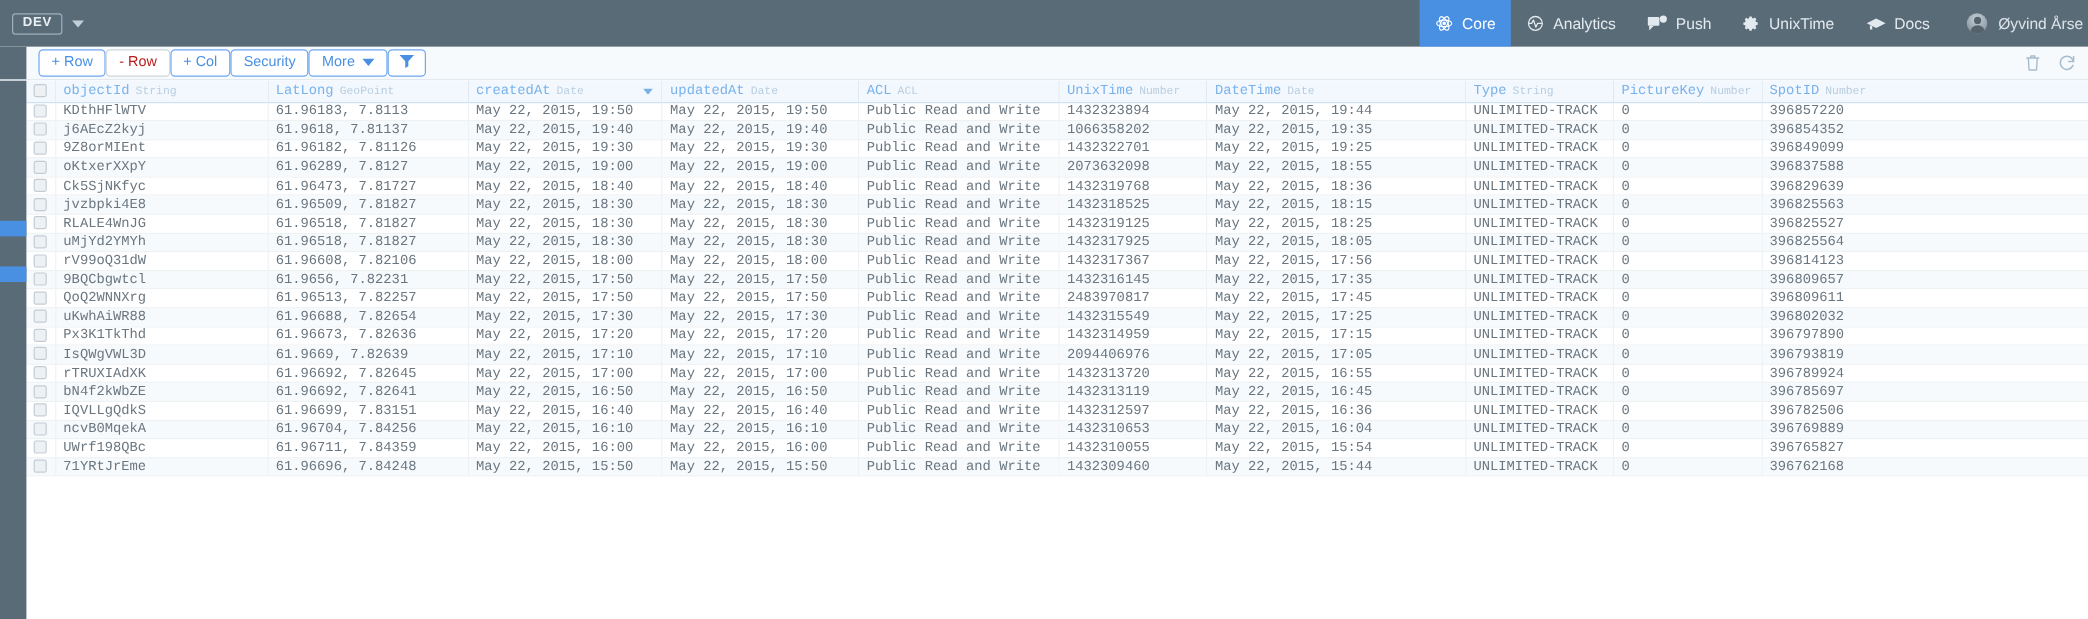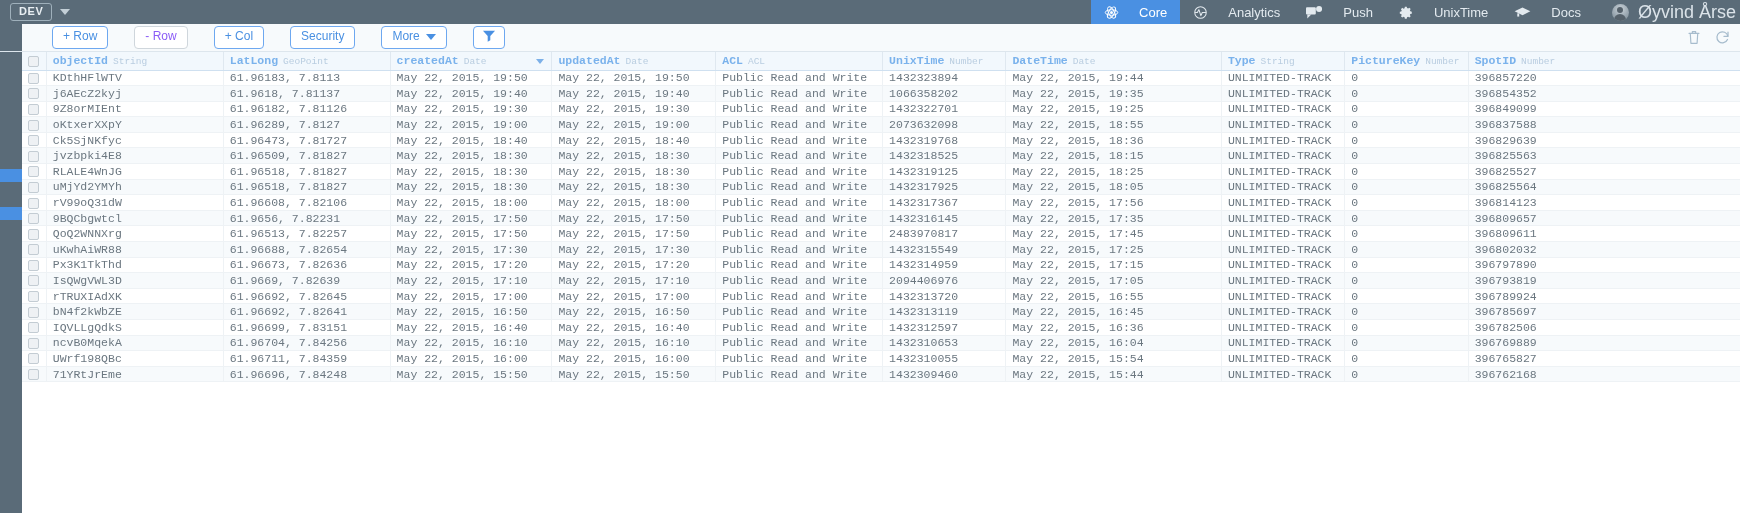--- a/index.html
+++ b/index.html
@@ -7,21 +7,21 @@
   html, body {
     width: 1740px; height: 516px;
     background: #ffffff;
     font-family: "Liberation Sans", sans-serif;
     overflow: hidden;
   }
 
   
   .topnav {
     position: relative;
-    height: 24px;
+    height: 39px;
     background: #5a6b78;
     display: flex;
     align-items: stretch;
     color: #d4dde3;
     font-size: 12px;
     user-select: none;
   }
   .env-wrap {
     display: flex; align-items: center;
     padding: 0 6px 0 10px;
@@ -40,33 +40,33 @@
   }
   .env-caret {
     width: 0; height: 0;
     border-left: 5px solid transparent;
     border-right: 5px solid transparent;
     border-top: 6px solid #c3cfd7;
   }
   .nav-spacer { flex: 1; }
   .nav-tabs { display: flex; align-items: stretch; }
   .nav-tab {
-    display: flex; align-items: center; gap: 20px;
+    display: flex; align-items: center; gap: 7px;
     padding: 0 13px;
     font-size: 13px;
     color: #e3eaef;
     cursor: pointer;
     white-space: nowrap;
   }
   .nav-tab.active { background: #4a90e2; color: #ffffff; }
   .nav-tab svg { display: block; }
   .nav-right {
     display: flex; align-items: center; gap: 9px;
     padding: 0 4px 0 18px;
-    font-size: 18px;
+    font-size: 13px;
     color: #dbe3e9;
     white-space: nowrap;
     overflow: hidden;
   }
   .avatar {
     width: 17px; height: 17px; border-radius: 50%;
     background: radial-gradient(circle at 50% 30%, #c9d2d8 0%, #9aa7b1 55%, #7b8992 100%);
     position: relative; overflow: hidden; flex: none;
   }
   .avatar::before {
@@ -81,22 +81,22 @@
   }
 
   
   .toolbar {
     position: relative;
     height: 28px;
     background: #f7fafc;
     border-bottom: 1px solid #dde6ed;
     display: flex;
     align-items: center;
-    padding-left: 52px;
-    gap: 26px;
+    padding-left: 32px;
+    gap: 0;
   }
   .rail {
     position: absolute;
     left: 0; top: 0; bottom: 0;
     width: 22px;
     background: #5a6b78;
   }
   .btn {
     border: 1px solid #6ea8f0;
     border-radius: 4px;
@@ -107,21 +107,21 @@
     padding: 3px 10px 4px;
     line-height: 1.1;
     cursor: pointer;
     white-space: nowrap;
     display: inline-flex;
     align-items: center;
     gap: 6px;
   }
   .btn.disabled {
     border-color: #cfd6dc;
-    color: #8b5cf6;
+    color: #b91c1c;
     cursor: default;
   }
   .btn .caret {
     width: 0; height: 0;
     border-left: 5px solid transparent;
     border-right: 5px solid transparent;
     border-top: 6px solid #4a90e2;
   }
   .btn-icon {
     padding: 2px 8px 3px;
@@ -172,21 +172,21 @@
     font-weight: normal;
     height: 18px;
     padding: 0 6px;
     color: #7cb0e8;
     font-size: 11.5px;
     position: relative;
     white-space: nowrap;
     overflow: hidden;
     cursor: pointer;
   }
-  thead th .tname { font-family: "Liberation Mono", monospace; color: #7ab2ec; font-size: 11.5px; font-weight: bold; }
+  thead th .tname { font-family: "Liberation Mono", monospace; color: #7ab2ec; font-size: 11.5px; }
   thead th .ttype { font-family: Liberation Mono, monospace; color: #b9cde0; font-size: 9.5px; margin-left: 5px; }
   thead th.cb-col { cursor: default; }
   .sort-caret {
     position: absolute; right: 7px; top: 50%; margin-top: -2px;
     width: 0; height: 0;
     border-left: 4px solid transparent;
     border-right: 4px solid transparent;
     border-top: 5px solid #7cb0e8;
   }
   tbody td {

